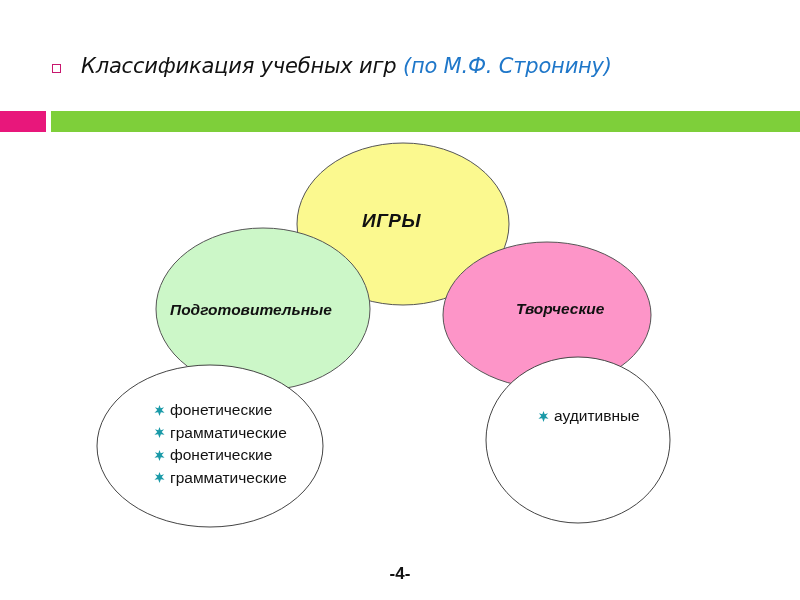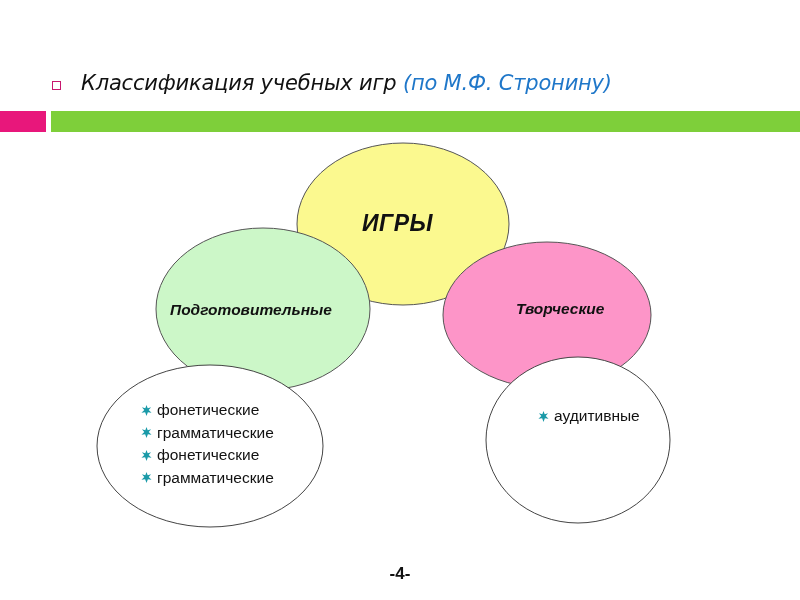--- a/index.html
+++ b/index.html
@@ -1,42 +1,42 @@
 <!DOCTYPE html>
 <html><head>
   <meta charset="utf-8">
   <style>
     html, body { margin: 0; padding: 0; }
     body {
       width: 800px; height: 600px; background: #ffffff; position: relative;
       overflow: hidden; font-family: "Liberation Sans", sans-serif;
     }
     .title-row {
-      position: absolute; left: 52px; top: 65px; height: 36px;
+      position: absolute; left: 52px; top: 48px; height: 36px;
       display: flex; align-items: center;
     }
     .title-bullet {
       width: 9px; height: 9px; border: 1.5px solid #c8176e; box-sizing: border-box;
       margin-right: 20px; margin-top: 4px;
     }
     .title-text {
       font-family: "DejaVu Sans", sans-serif; font-style: italic; font-size: 21px;
       color: #111111; white-space: nowrap; letter-spacing: -0.2px;
     }
     .title-accent { color: #1f77c9; }
     .bar-pink {
       position: absolute; left: 0; top: 111px; width: 46px; height: 21px; background: #e8177b;
     }
     .bar-green {
       position: absolute; left: 51px; top: 111px; width: 749px; height: 21px; background: #7ecf3a;
     }
     svg.diagram { position: absolute; left: 0; top: 0; }
     .node-label { position: absolute; white-space: nowrap; color: #111; }
     .root-label {
-      font-weight: bold; font-style: italic; font-size: 23px; letter-spacing: 0.5px;
+      font-weight: bold; font-style: italic; font-size: 19px; letter-spacing: 0.5px;
     }
     .branch-label { font-style: italic; font-size: 15.5px; font-weight: bold; }
     .leaf-list {
       position: absolute; margin: 0; padding: 0; list-style: none;
       font-size: 15.5px; color: #111;
     }
     .leaf-list li { display: flex; align-items: center; height: 22.5px; }
     .leaf-bullet { width: 11px; height: 11px; margin-right: 5px; flex: 0 0 auto; }
     .page-number {
       position: absolute; left: 380px; top: 564px; width: 40px; text-align: center;
@@ -62,21 +62,21 @@
   <ellipse cx="263" cy="309" rx="107" ry="81" fill="#ccf7c8" stroke="#555" stroke-width="1"></ellipse>
   <ellipse cx="547" cy="315" rx="104" ry="73" fill="#fd95c8" stroke="#555" stroke-width="1"></ellipse>
   <ellipse cx="210" cy="446" rx="113" ry="81" fill="#ffffff" stroke="#444" stroke-width="1"></ellipse>
   <ellipse cx="578" cy="440" rx="92" ry="83" fill="#ffffff" stroke="#444" stroke-width="1"></ellipse>
 </svg>
 
 <div class="node-label root-label" style="left:362px; top:210px;">ИГРЫ</div>
 <div class="node-label branch-label" style="left:170px; top:301px;">Подготовительные</div>
 <div class="node-label branch-label" style="left:516px; top:300px;">Творческие</div>
 
-<ul class="leaf-list" style="left:141px; top:399px;text-align:center;">
+<ul class="leaf-list" style="left:154px; top:399px;text-align:center;">
   <li>
     <svg class="leaf-bullet" viewBox="0 0 12 12">
         <polygon points="6,0 7.3,3.6 11,2.5 8.4,5.5 11.5,8.5 7.5,8 6,12 4.5,8 0.5,8.5 3.6,5.5 1,2.5 4.7,3.6" fill="#1a9aa8"></polygon>
       </svg>
     <span>фонетические</span>
   </li>
   <li>
     <svg class="leaf-bullet" viewBox="0 0 12 12">
         <polygon points="6,0 7.3,3.6 11,2.5 8.4,5.5 11.5,8.5 7.5,8 6,12 4.5,8 0.5,8.5 3.6,5.5 1,2.5 4.7,3.6" fill="#1a9aa8"></polygon>
       </svg>

